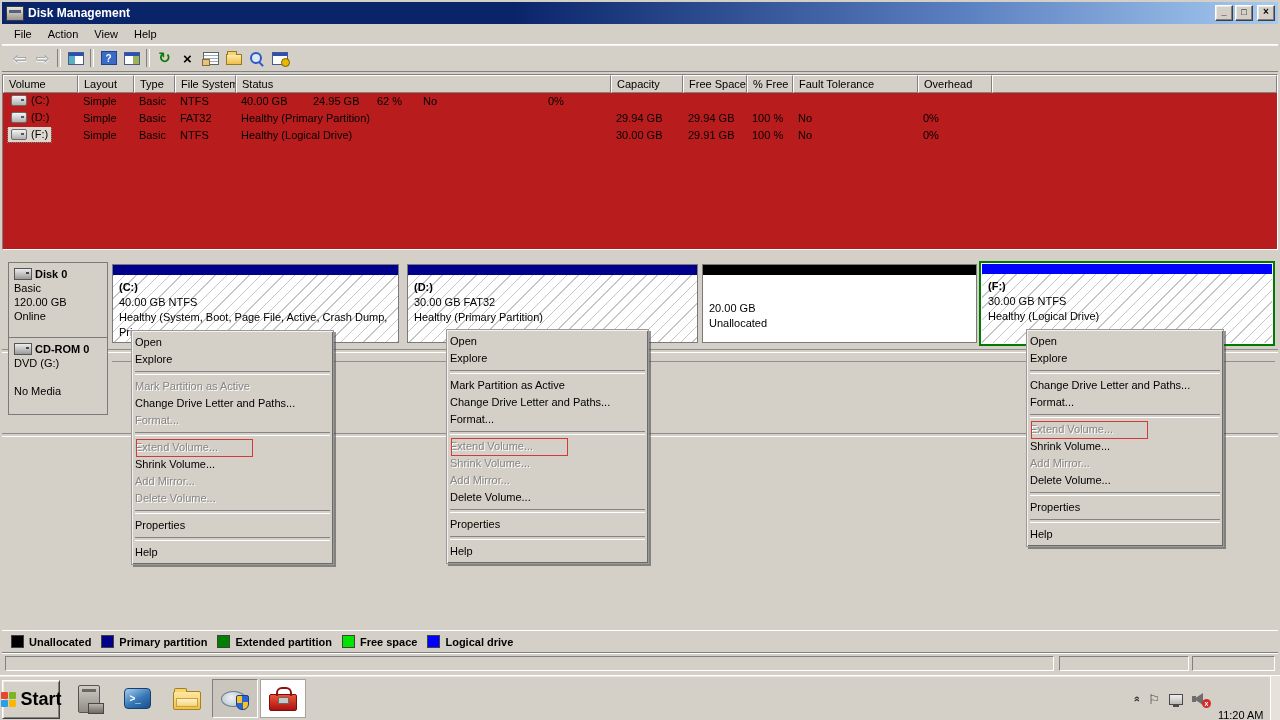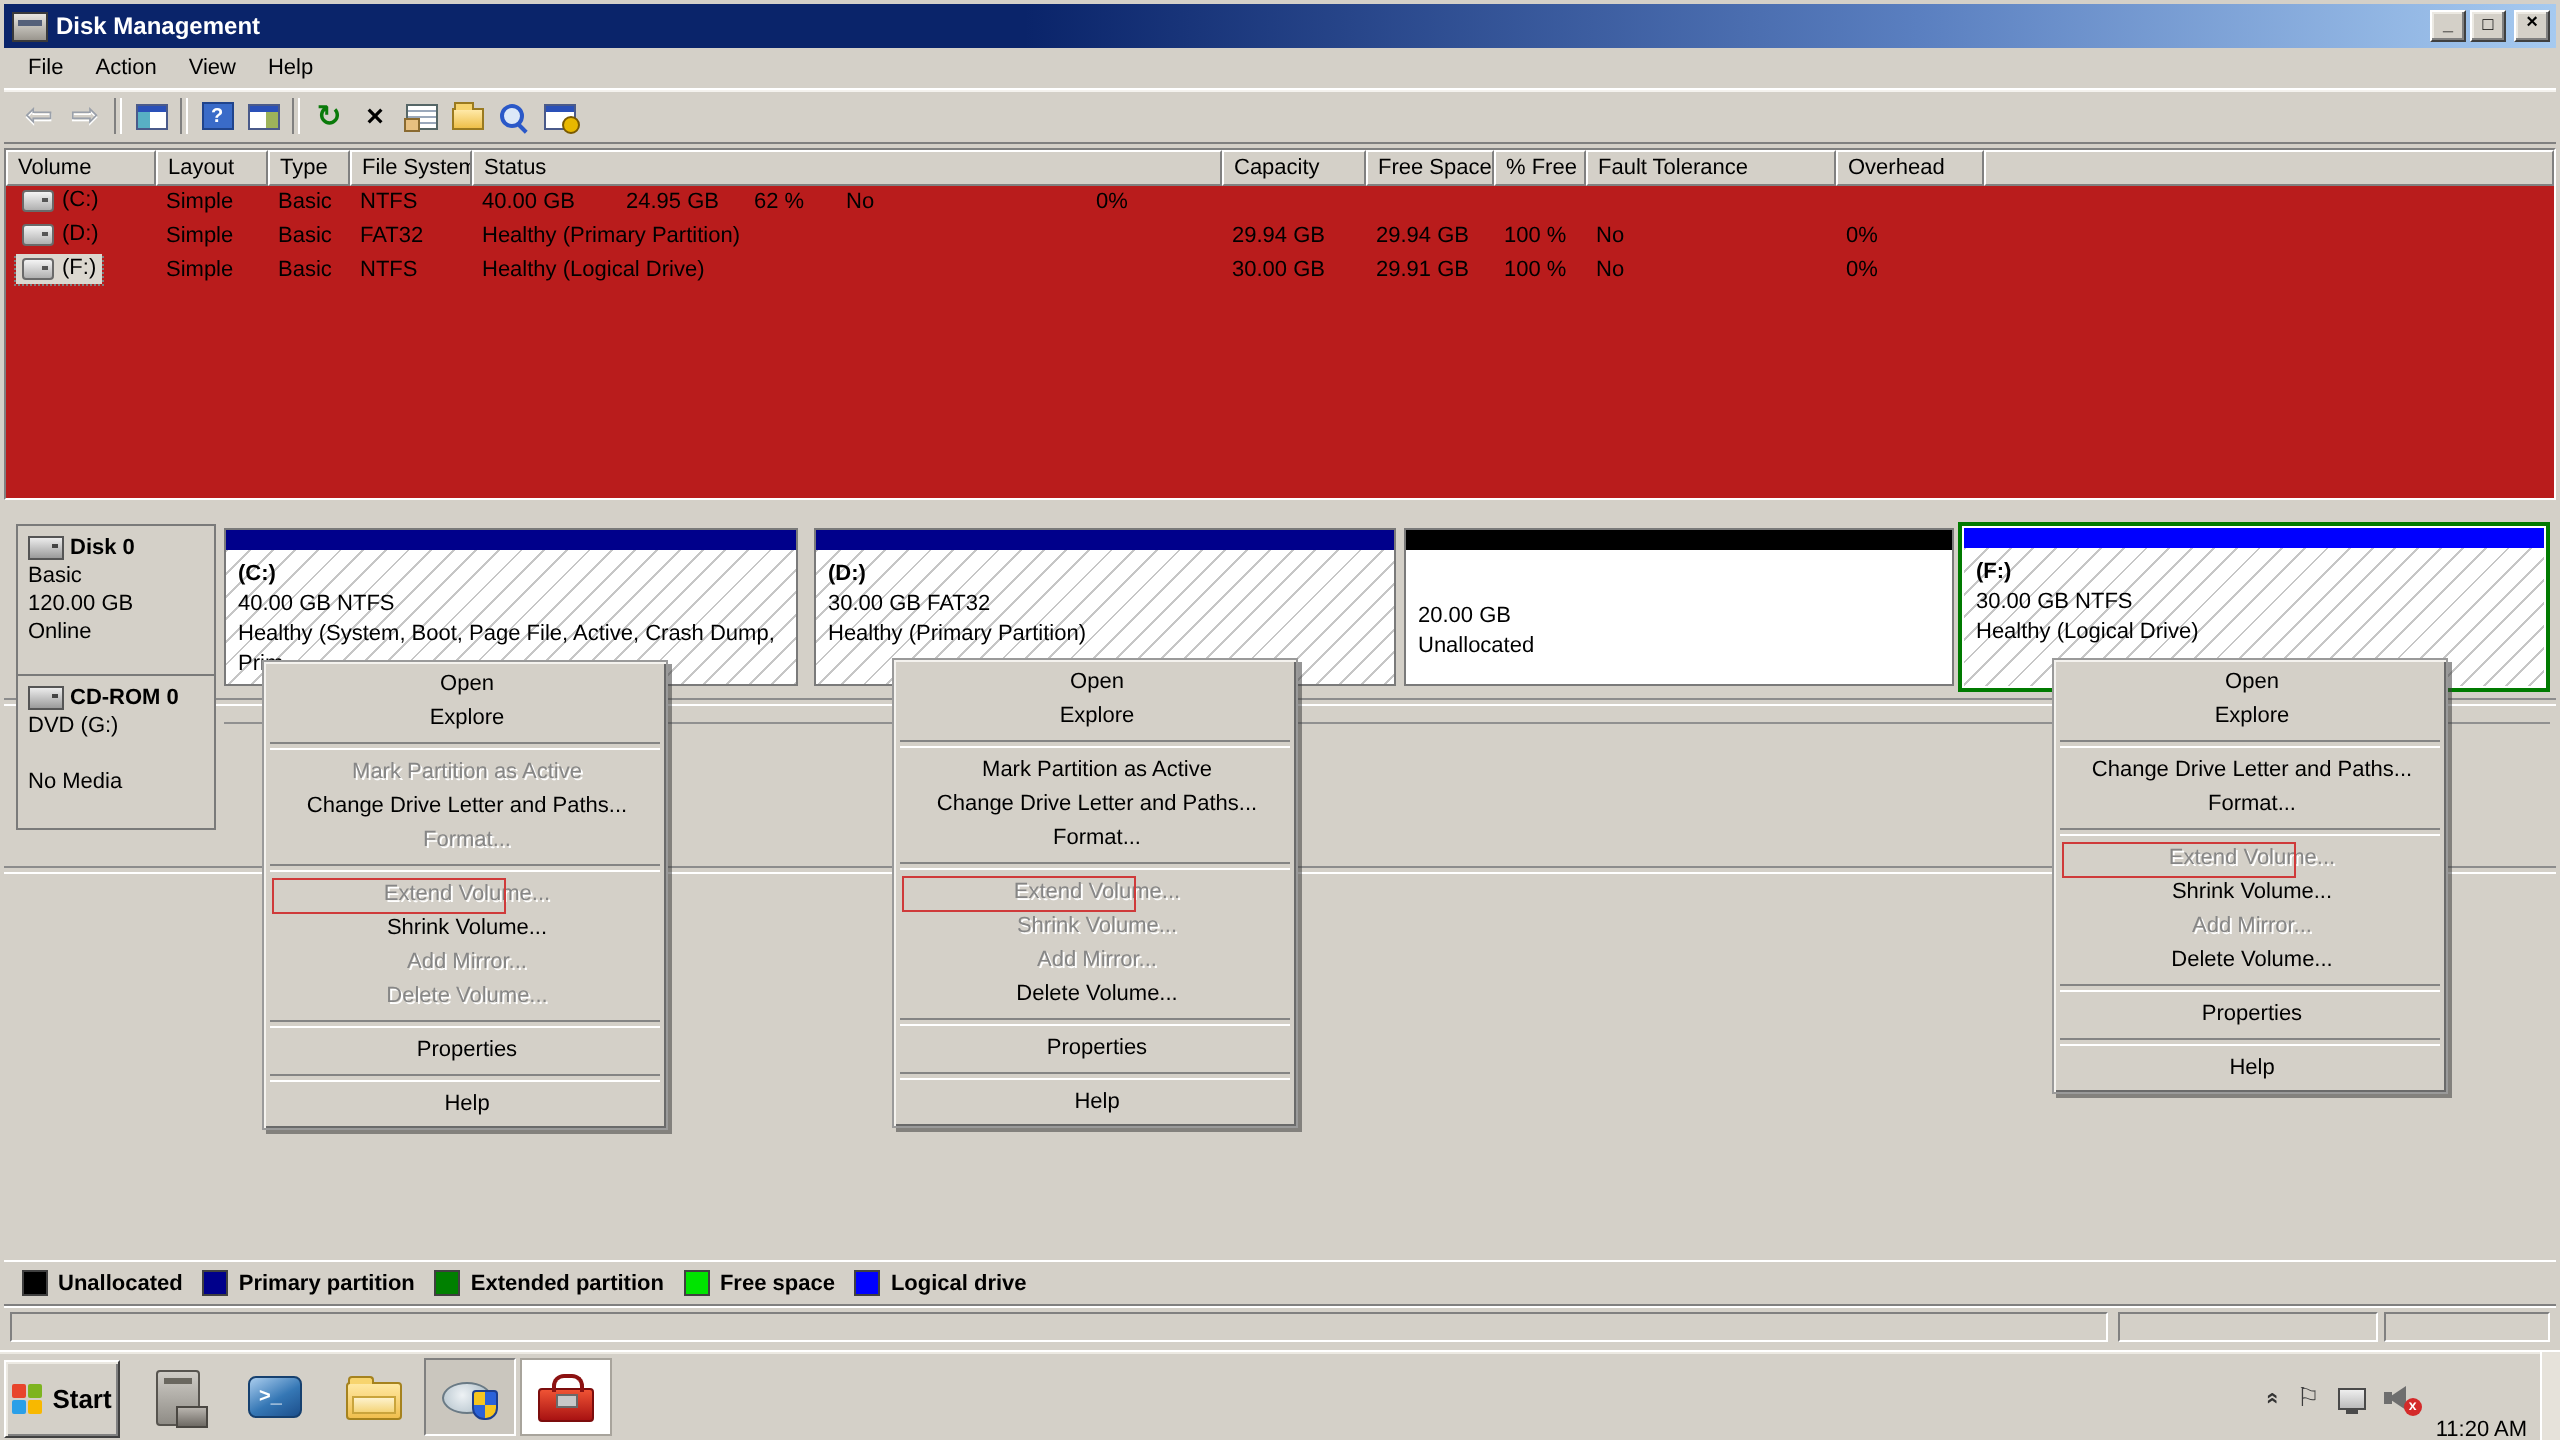--- a/index.html
+++ b/index.html
@@ -89,32 +89,32 @@
   .litem{display:flex;align-items:center;gap:5px;margin-right:10px;}
   .sw{width:11px;height:11px;border:1px solid #404040;flex:0 0 auto;}
   .llb{font-weight:bold;}
   .statusbar{position:absolute;left:2px;top:652px;width:1276px;height:21px;border-top:1px solid #808080;box-shadow:inset 0 1px 0 #fff;}
   .pane{position:absolute;top:3px;height:15px;box-sizing:border-box;border:1px solid;border-color:#808080 #fff #fff #808080;}
 
   
   .menu{position:absolute;width:203px;background:#d4d0c8;border:1px solid #9a9a9a;
     box-shadow:inset 1px 1px 0 #f4f2ee,inset -1px -1px 0 #6a6a6a,2px 2px 0 rgba(64,64,64,.55);
     padding:3px 1px;z-index:20;box-sizing:border-box;}
-  .mi{height:17px;line-height:17px;padding-left:2px;position:relative;white-space:nowrap;text-align:center;}
+  .mi{height:17px;line-height:17px;padding-left:2px;position:relative;white-space:nowrap;}
   .mi.dis{color:#868686;text-shadow:1px 1px 0 #fff;}
   .mi.boxed::after{content:"";position:absolute;left:3px;top:0px;width:115px;height:16px;border:1px solid #cf3a3a;}
   .msep{margin:3px 2px;height:2px;border-top:1px solid #848484;border-bottom:1px solid #fff;}
   #menu-c{left:131px;top:330px;} #menu-d{left:446px;top:329px;} #menu-f{left:1026px;top:329px;width:198px;}
 
   
   .taskbar{position:absolute;left:0;top:675px;width:1280px;height:45px;background:#d4d0c8;
     border-top:1px solid #fff;box-shadow:inset 0 1px 0 #ece9e2;}
   .start{position:absolute;left:2px;top:4px;width:56px;height:37px;background:#d4d0c8;
     border:1px solid;border-color:#fff #404040 #404040 #fff;box-shadow:inset 1px 1px 0 #ece9e2,inset -1px -1px 0 #808080;
-    display:flex;align-items:center;justify-content:center;gap:4px;font-weight:bold;font-size:13px;}
+    display:flex;align-items:center;justify-content:center;gap:4px;font-weight:bold;font-size:18px;}
   .flag{width:16px;height:16px;display:grid;grid-template-columns:7px 7px;grid-template-rows:7px 7px;gap:1px;flex:0 0 auto;}
   .flag span{border-radius:1px;}
   .flag .f1{background:#e8452c;} .flag .f2{background:#7db420;} .flag .f3{background:#2a9fe8;} .flag .f4{background:#f8b800;}
   .ql{position:absolute;top:3px;width:46px;height:39px;display:flex;align-items:center;justify-content:center;box-sizing:border-box;}
   .ql.pressed{border:1px solid;border-color:#808080 #fff #fff #808080;background:#cac6be;}
   .ql.active{background:#fff;border:1px solid #a8a49c;}
   .icon-server-manager{width:20px;height:26px;background:linear-gradient(#cfccc6,#8f8c86);border:1px solid #57544f;border-radius:2px;position:relative;}
   .icon-server-manager::before{content:"";position:absolute;left:3px;top:3px;right:3px;height:3px;background:#6a675f;}
   .icon-server-manager::after{content:"";position:absolute;right:-5px;bottom:-2px;width:14px;height:9px;background:linear-gradient(#b8b4ae,#6e6a64);border:1px solid #4a4742;}
   .icon-powershell{width:27px;height:21px;border-radius:4px;background:linear-gradient(150deg,#aacdee,#3577b5 55%,#1c4f8c);

